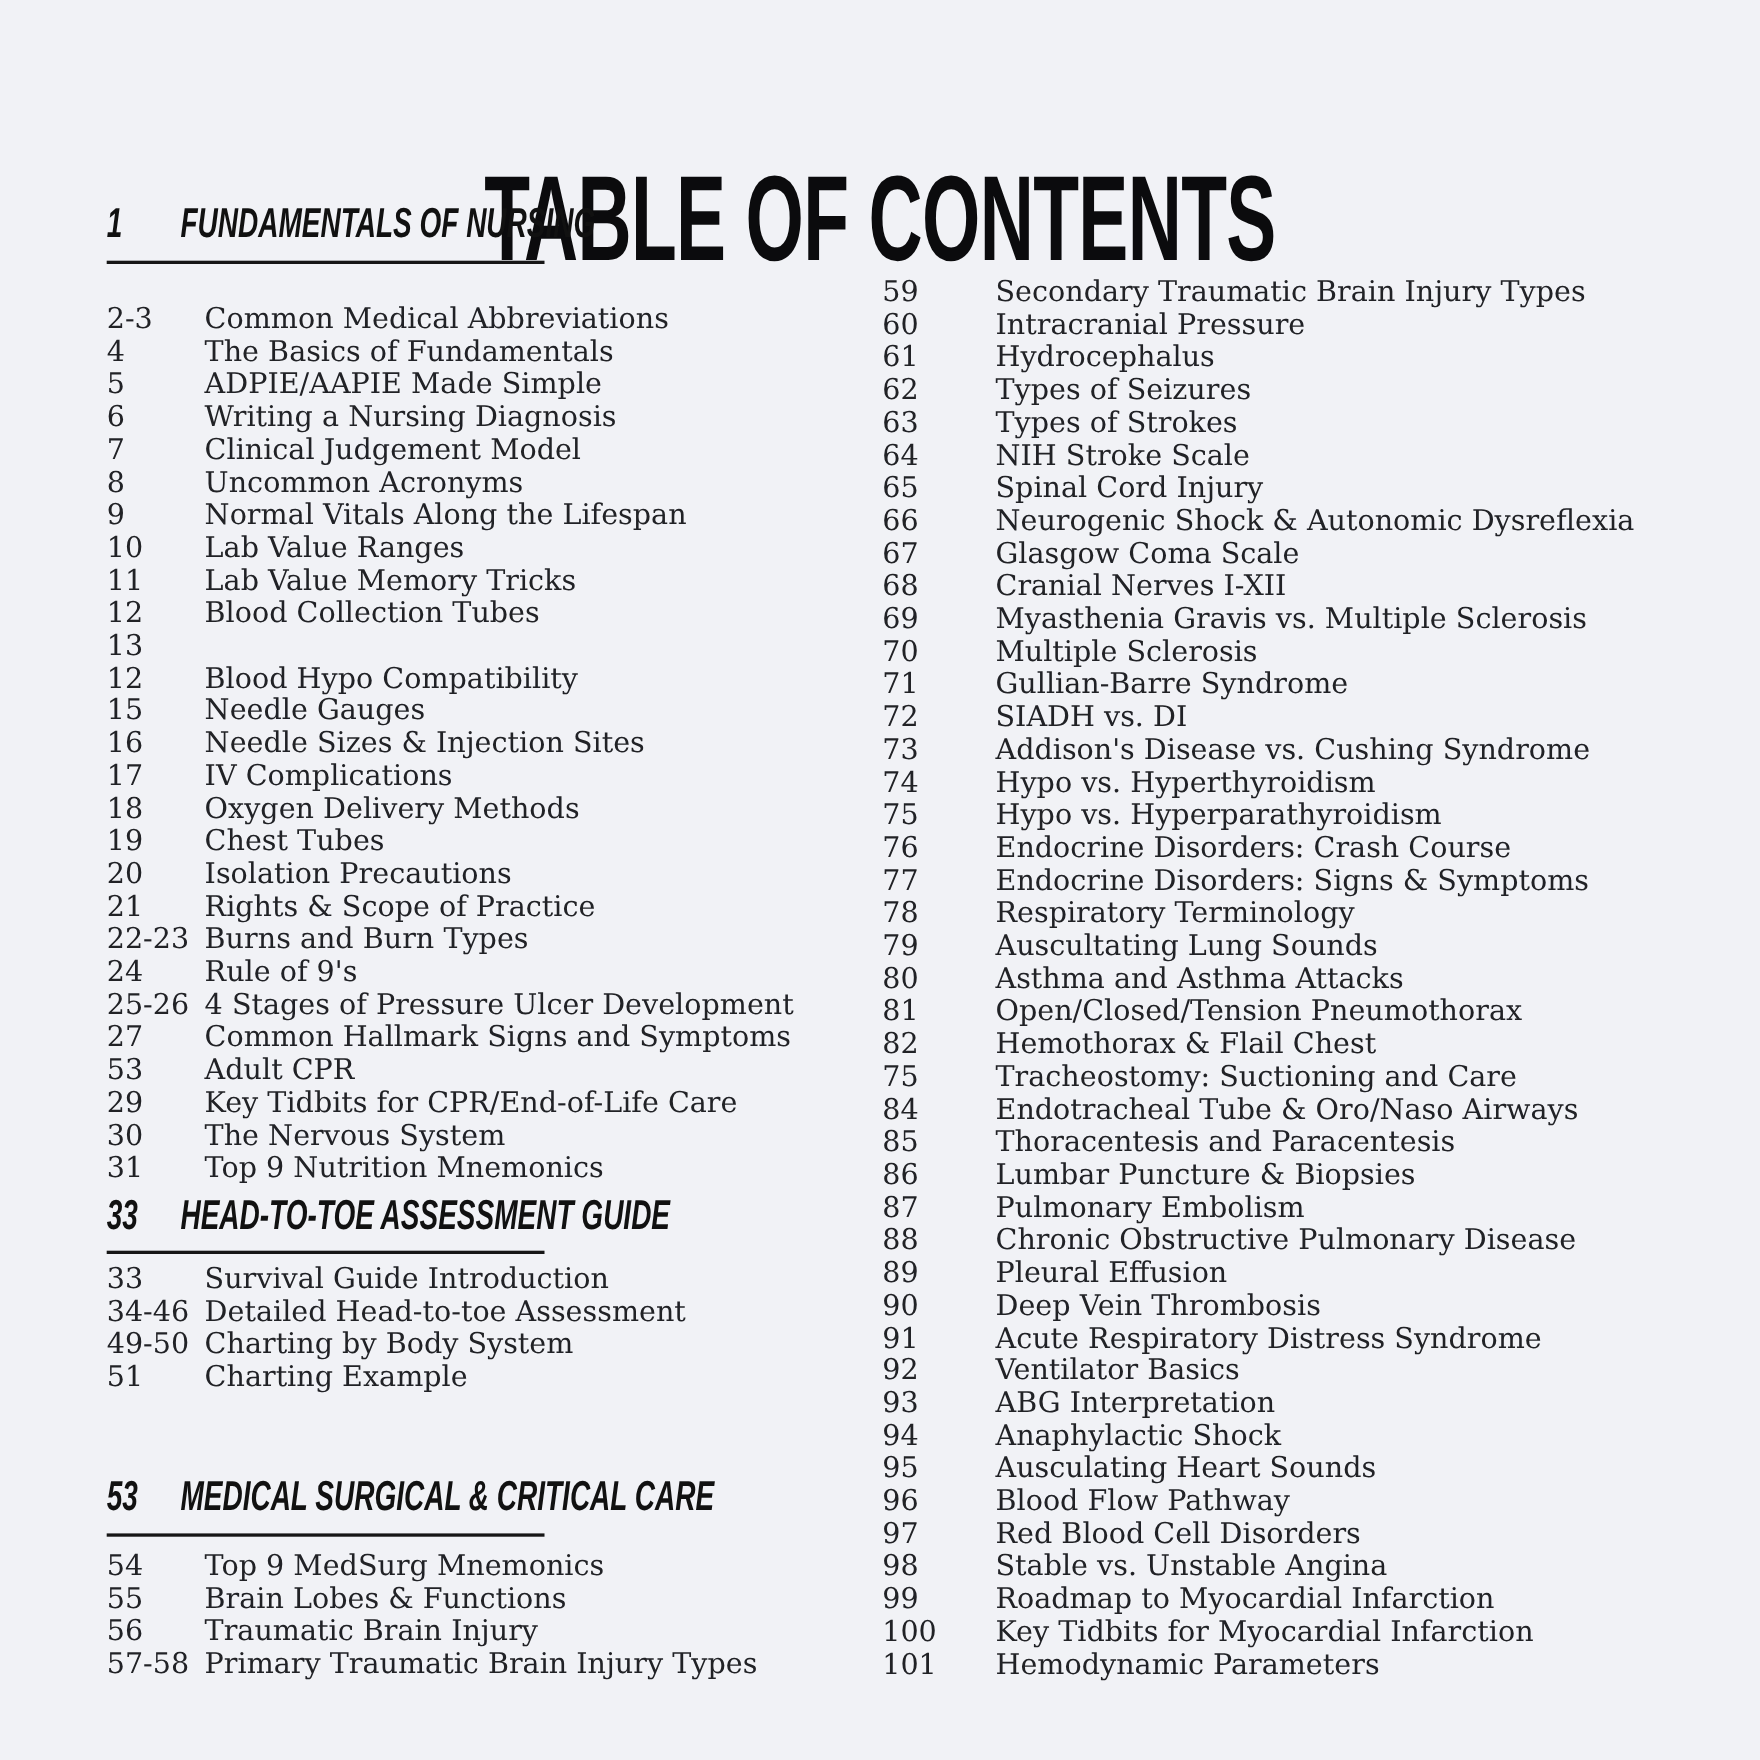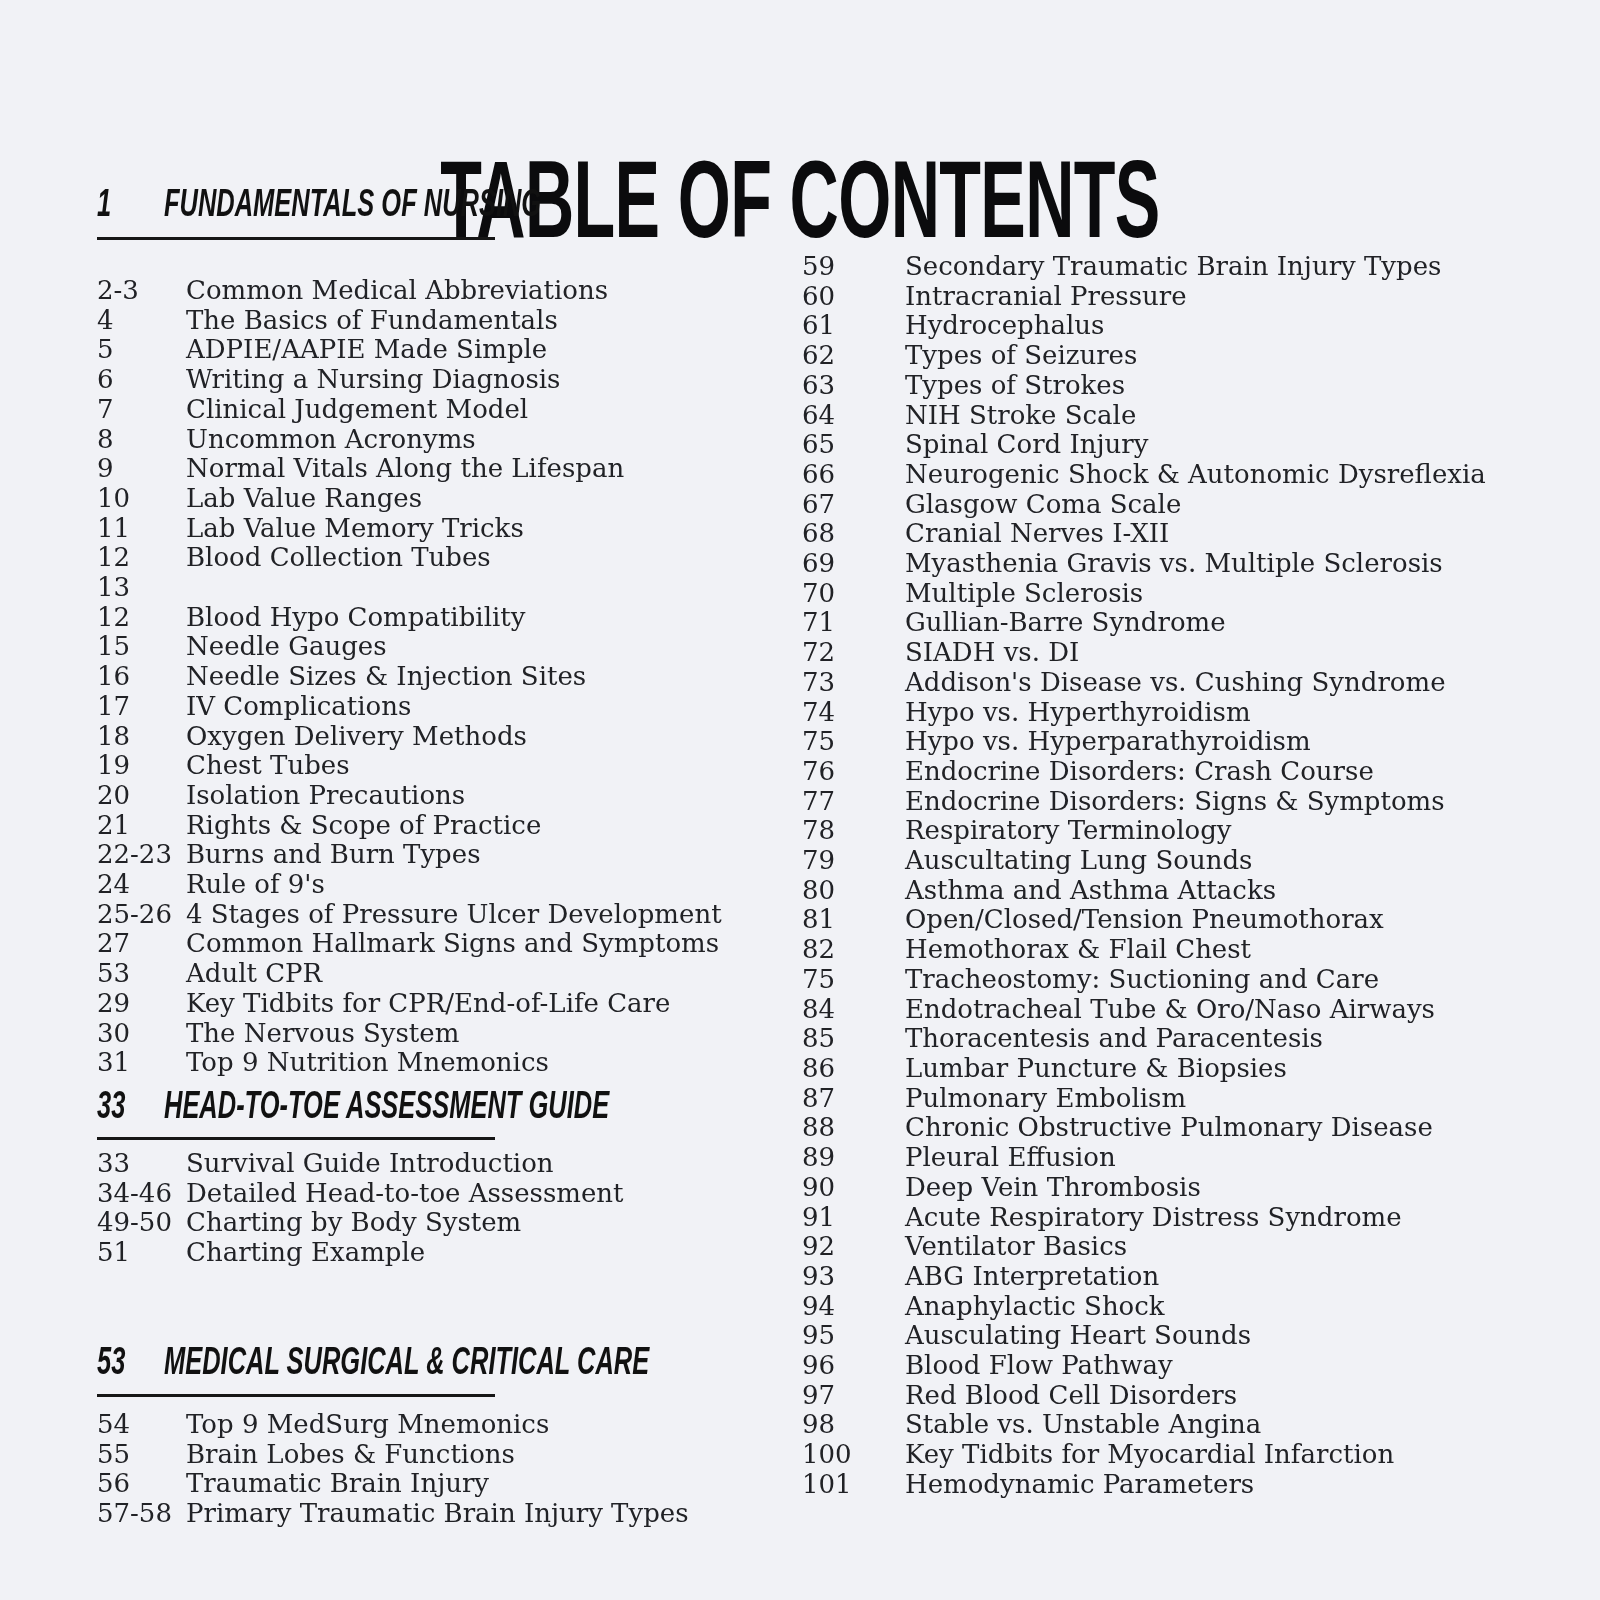--- a/index.html
+++ b/index.html
@@ -450,20 +450,24 @@
       <div class="toc-row">
         <span class="num">97</span>
         <span class="label">Red Blood Cell Disorders</span>
       </div>
 
       <div class="toc-row">
         <span class="num">98</span>
         <span class="label">Stable vs. Unstable Angina</span>
       </div>
 
+      <div class="toc-row">
+        <span class="num">99</span>
+        <span class="label">Roadmap to Myocardial Infarction</span>
+      </div>
 
       <div class="toc-row">
         <span class="num">100</span>
         <span class="label">Key Tidbits for Myocardial Infarction</span>
       </div>
 
       <div class="toc-row">
         <span class="num">101</span>
         <span class="label">Hemodynamic Parameters</span>
       </div>

